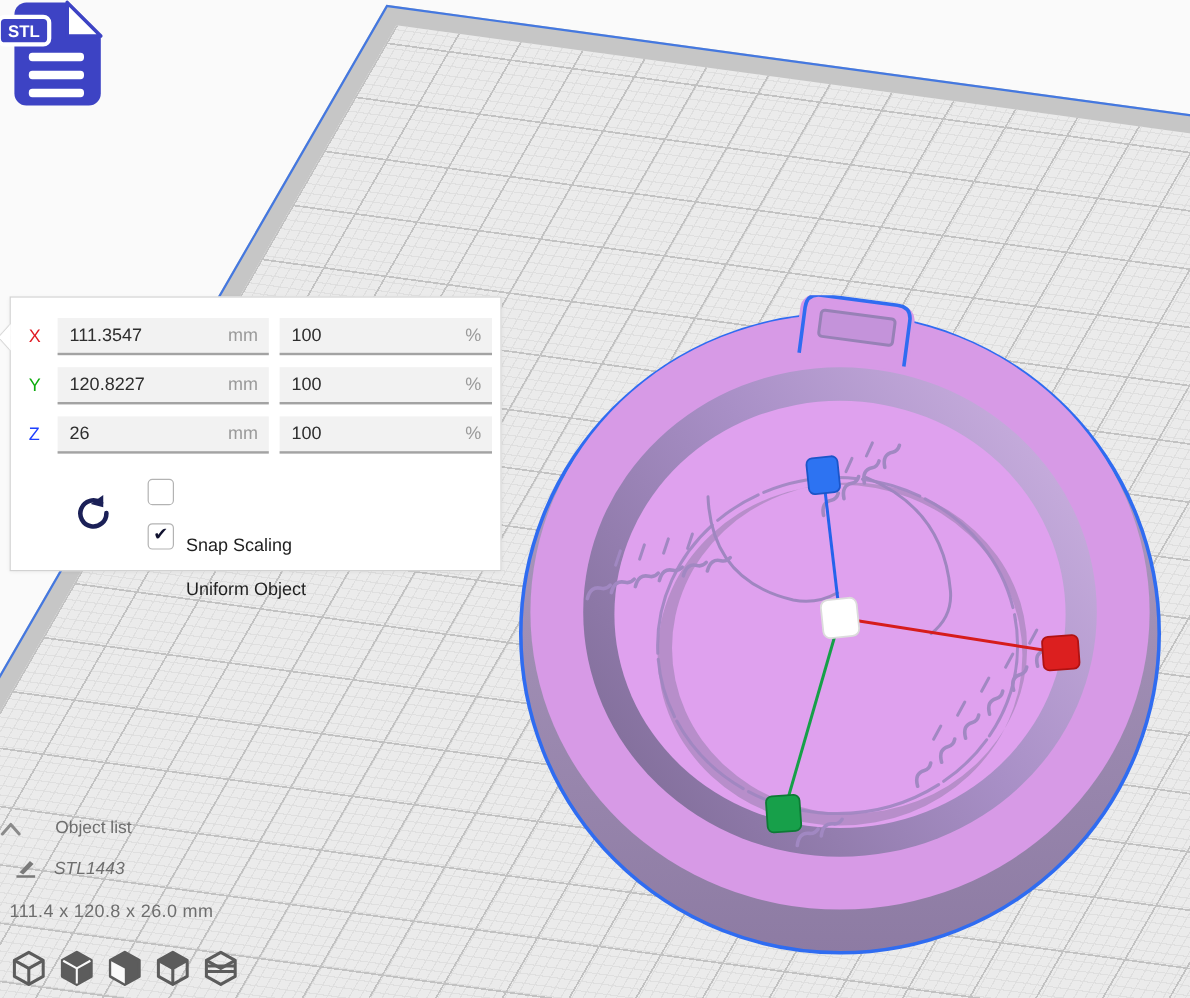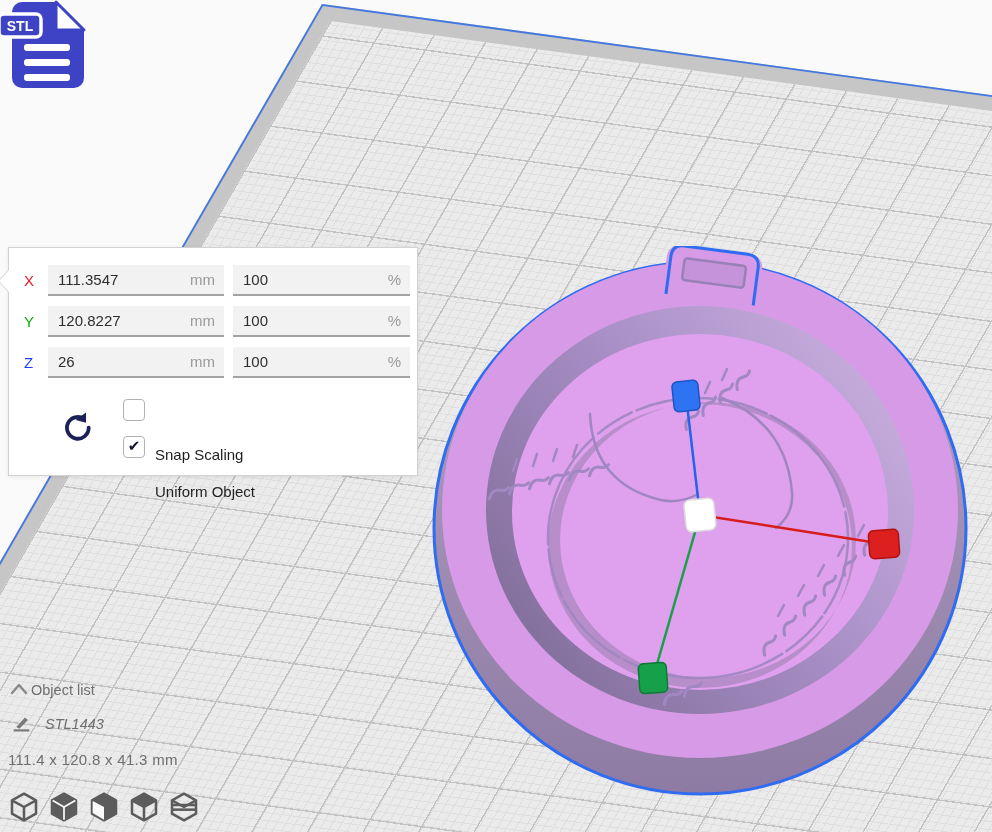--- a/index.html
+++ b/index.html
@@ -67,21 +67,21 @@
   .checkbox{
     position:absolute;left:114px;width:22px;height:22px;background:#fff;
     border:1.5px solid #b3b3b3;border-radius:4px;box-sizing:border-box;
     cursor:pointer;text-align:center;line-height:18px;font-size:15px;color:#10122f;
   }
   .checkbox.c0{top:151px}.checkbox.c1{top:188px}
   .checkbox[data-checked="true"]::after{content:"\2714";font-weight:bold;}
   .chk-label{position:absolute;left:146px;font-size:15px;color:#1f1f1f;margin-top:45px;}
   .chk-label.l0{top:153px}.chk-label.l1{top:190px}
   
-  .obj-header{position:absolute;left:10px;top:682px;display:flex;gap:3px;cursor:pointer;}
+  .obj-header{position:absolute;left:0;top:682px;display:flex;align-items:center;gap:28px;cursor:pointer;}
   .obj-header span{font-size:14.5px;color:#6e6e6e;}
   .obj-item{position:absolute;left:12px;top:714px;display:flex;align-items:center;gap:14px;cursor:pointer;font-style:italic;}
   .obj-item span{font-size:14.5px;color:#6e6e6e;}
   .dims{position:absolute;left:8px;top:751px;font-size:15px;color:#6e6e6e;letter-spacing:0.3px;}
   .mesh-tools{position:absolute;left:8px;top:791px;display:flex;gap:8px;}
   .mesh-tools .tool{width:32px;height:32px;cursor:pointer;}
 </style>
 </head>
 <body>
 
@@ -241,21 +241,21 @@
 </div>
 
 <div class="obj-item">
   <svg width="19" height="19" viewBox="0 0 22 22">
     <line x1="2" y1="19" x2="20" y2="19" stroke="#7a7a7a" stroke-width="2.5"></line>
     <path d="M5 15 L15 4 L18.5 7 L8.5 17 Z" fill="#7a7a7a"></path>
   </svg>
   <span>STL1443</span>
 </div>
 
-<div class="dims">111.4 x 120.8 x 41.3 mm</div>
+<div class="dims">111.4 x 120.8 x 26.0 mm</div>
 
 <div class="mesh-tools">
   <svg class="tool" viewBox="0 0 24 24">
     <g fill="none" stroke="#5c5c5c" stroke-width="1.9" stroke-linejoin="round">
       <polygon points="12,2 21,7 21,17 12,22 3,17 3,7"></polygon>
       <polyline points="3,7 12,12 21,7"></polyline>
         <line x1="12" y1="12" x2="12" y2="22"></line>
     </g>
   </svg>
   <svg class="tool" viewBox="0 0 24 24">

